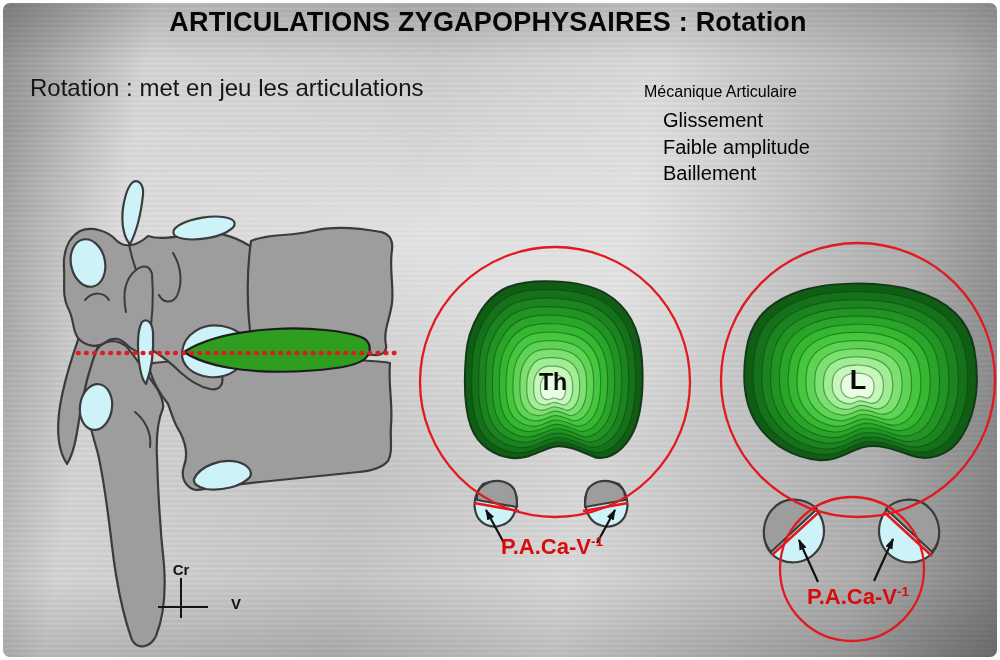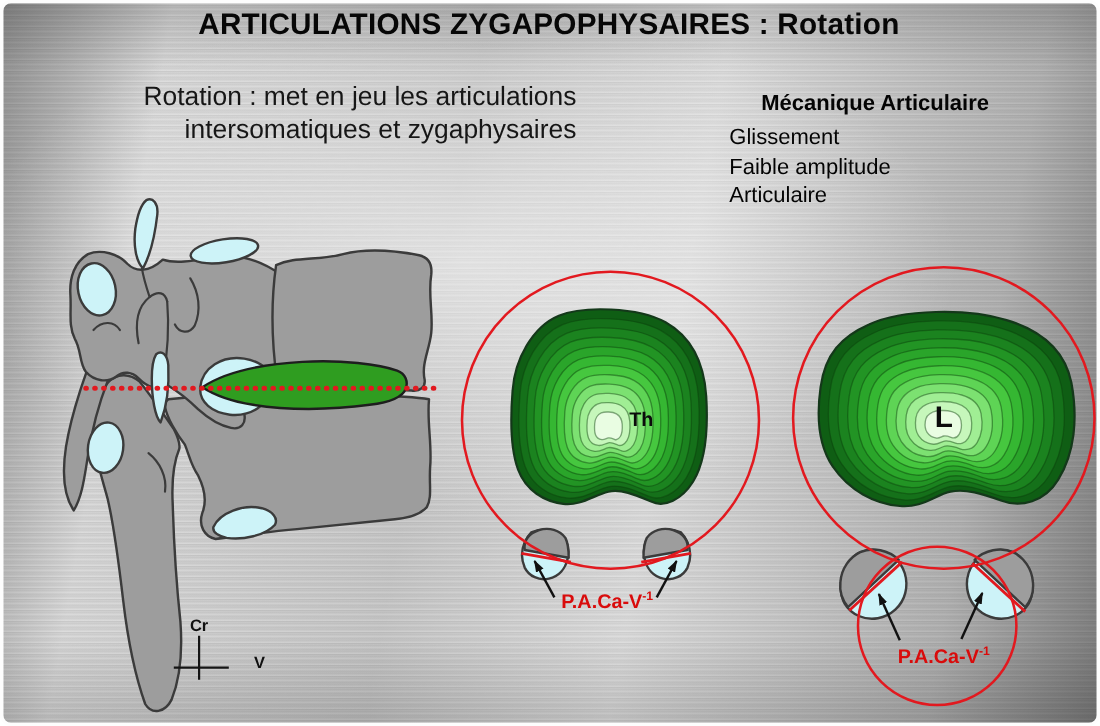--- a/index.html
+++ b/index.html
@@ -10,30 +10,30 @@
     background:
       radial-gradient(ellipse 70% 55% at 42% 36%, rgba(255,255,255,0.50), rgba(255,255,255,0) 65%),
       linear-gradient(100deg, rgba(40,40,40,0.38) 0%, rgba(255,255,255,0.10) 14%, rgba(120,120,120,0.12) 40%, rgba(255,255,255,0.18) 60%, rgba(60,60,60,0.22) 86%, rgba(20,20,20,0.45) 100%),
       linear-gradient(180deg, rgba(0,0,0,0.16), rgba(0,0,0,0) 9%, rgba(0,0,0,0) 88%, rgba(0,0,0,0.15)),
       repeating-linear-gradient(180deg, #cfcfcf 0px, #dadada 1px, #c3c3c3 2px, #cdcdcd 3px, #c6c6c6 4px, #d2d2d2 5px);
   }
   .stage{position:absolute;left:-3px;top:-3px;width:1000px;height:660px;}
   .stage svg{position:absolute;left:0;top:0;}
   .abs{position:absolute;transform:translate(-50%,-50%);white-space:nowrap;}
   .title{position:absolute;left:0;top:7px;width:976px;text-align:center;
-         font-weight:bold;font-size:27px;letter-spacing:.2px;color:#070707;margin-left:11px;}
-  .intro{position:absolute;left:30px;top:73px;width:494px;text-align:right;
+         font-weight:bold;font-size:27px;letter-spacing:.2px;color:#070707;}
+  .intro{position:absolute;left:30px;top:73px;width:494px;text-align:left;
          font-size:24px;line-height:30px;color:#161616;}
   .mech{position:absolute;left:644px;top:83px;color:#040404;}
-  .mech-h{font-weight:bold;font-size:20px;margin-bottom:6px;margin-left:48px;}
+  .mech-h{font-weight:normal;font-size:16px;margin-bottom:6px;}
   .mech-i{margin-left:19px;font-size:20px;line-height:26.5px;}
   .section-label{font-weight:bold;color:#0b0b0b;}
-  .th-label{left:583px;top:382px;font-size:18px;}
+  .th-label{left:553px;top:382px;font-size:23px;}
   .l-label{left:858px;top:380px;font-size:27px;}
-  .paca{color:var(--label-red,#d90b0b);font-weight:bold;font-size:18px;}
+  .paca{color:var(--label-red,#d90b0b);font-weight:bold;font-size:22px;}
   .paca sup{font-size:0.62em;}
   .paca-th{left:552px;top:547px;}
   .paca-l{left:858px;top:597px;}
   .axis-label{font-weight:bold;font-size:15px;color:#101010;text-align:center;}
   .axis-cr{left:181px;top:569px;}
   .axis-v{left:236px;top:603px;}
 </style>
 </head>
 <body>
 
@@ -190,28 +190,27 @@
       <g style="stroke:#141414;stroke-width:2;">
         <line x1="181" y1="578" x2="181" y2="618"></line>
         <line x1="158" y1="607" x2="208" y2="607"></line>
       </g>
     </svg>
 
     <div class="title">ARTICULATIONS ZYGAPOPHYSAIRES : Rotation</div>
 
     <div class="intro">
       <div>Rotation :  met en jeu les articulations</div>
-      <div>intersomatiques et zygaphysaires</div>
     </div>
 
     <div class="mech">
       <div class="mech-h">Mécanique Articulaire</div>
       <div class="mech-i">Glissement</div>
       <div class="mech-i">Faible amplitude</div>
-      <div class="mech-i">Articulaire</div>
+      <div class="mech-i">Baillement</div>
     </div>
 
     <div class="abs section-label th-label">Th</div>
     <div class="abs section-label l-label">L</div>
 
     <div class="abs paca paca-th"><span>P.A.Ca-V</span><sup>-1</sup></div>
 
     <div class="abs paca paca-l"><span>P.A.Ca-V</span><sup>-1</sup></div>
 
     <div class="abs axis-label axis-cr">Cr</div>

